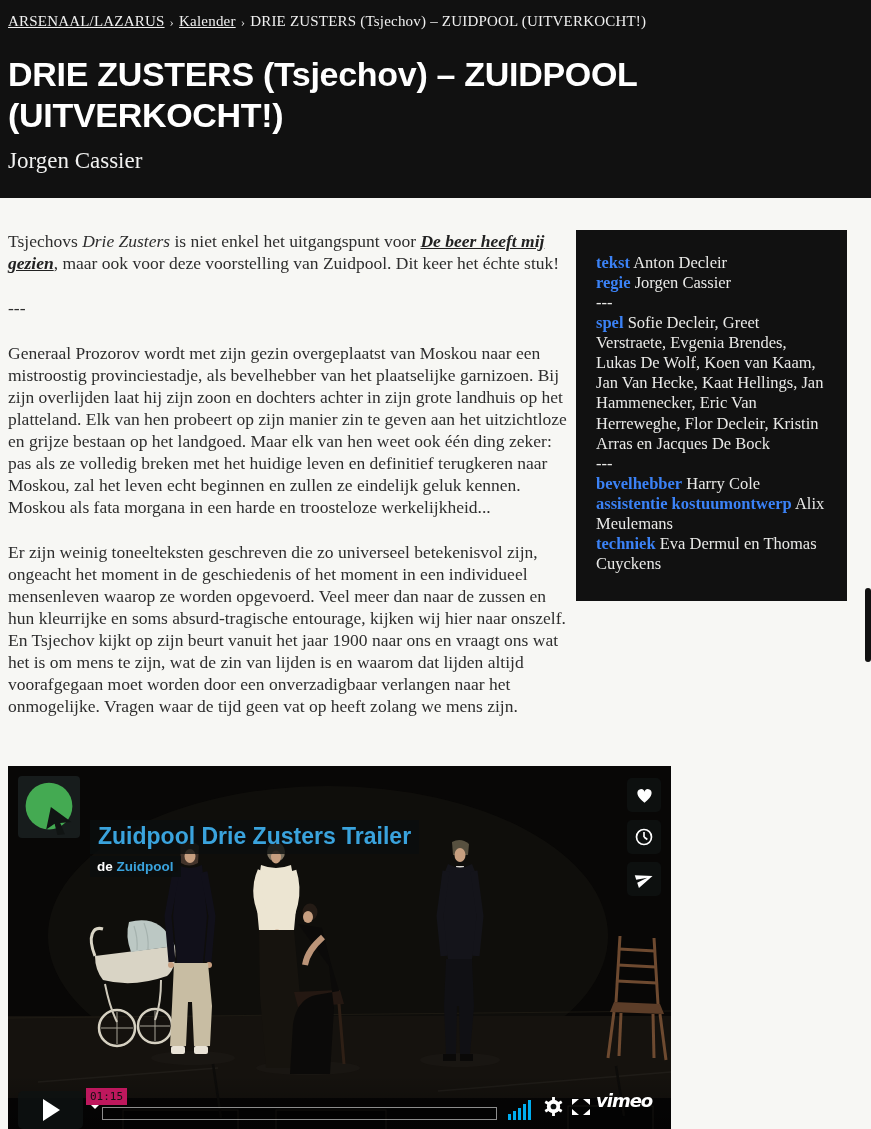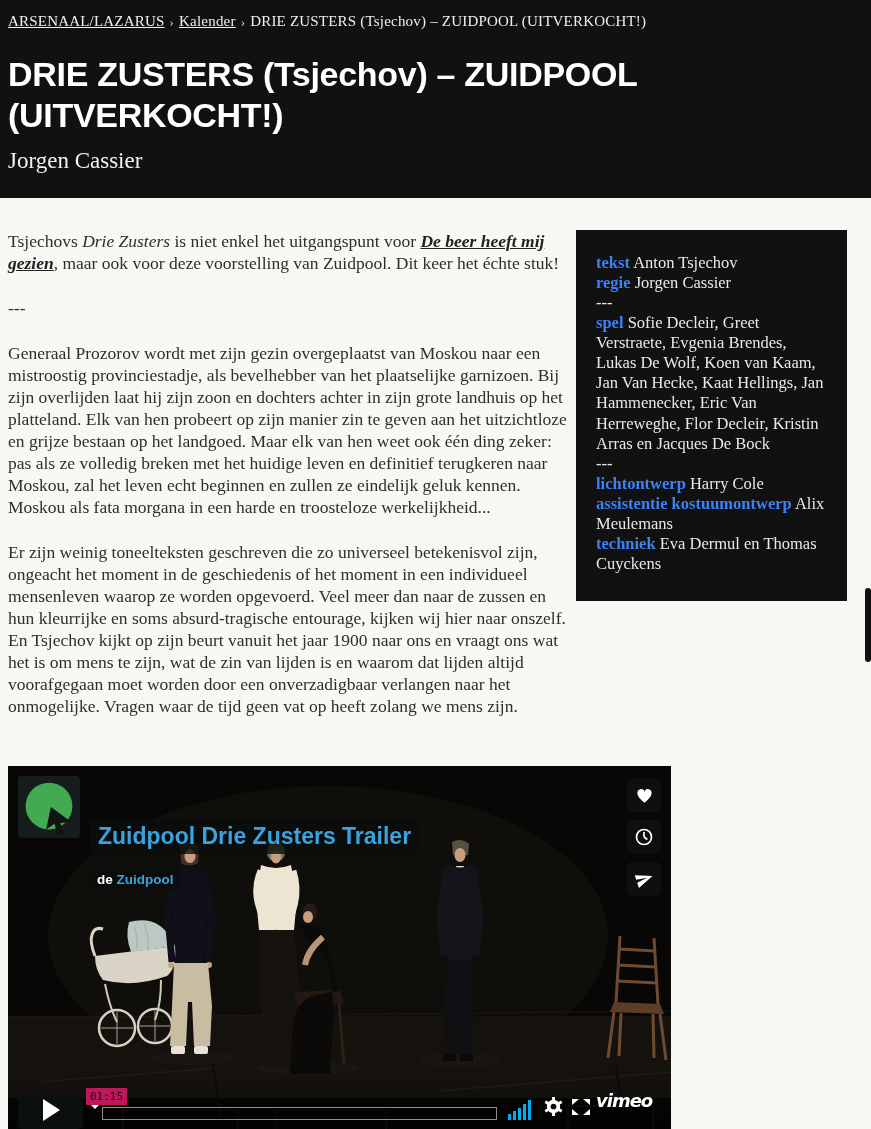--- a/index.html
+++ b/index.html
@@ -101,21 +101,21 @@
     font-family:"Liberation Sans", sans-serif;
     font-weight:bold;font-size:23px;line-height:1.1;
     padding:4px 8px;cursor:pointer;margin-top:44px;
   }
   .vp-byline{
     display:inline-block;
     background:rgba(10,14,14,.8);
     font-family:"Liberation Sans", sans-serif;
     font-weight:bold;font-size:13.5px;
     color:#fff;
-    padding:3px 7px;margin-top:15px;
+    padding:3px 7px;margin-top:2px;
   }
   .vp-byline a{color:var(--video-title-blue);text-decoration:none;cursor:pointer;}
   .vp-actions{
     position:absolute;top:12px;right:10px;
     display:flex;flex-direction:column;gap:8px;
   }
   .vp-action{
     width:34px;height:34px;border:none;border-radius:5px;
     background:rgba(14,18,18,.85);
     display:flex;align-items:center;justify-content:center;
@@ -184,26 +184,26 @@
 
 <div class="main-row">
   <article class="content">
     <p><span>Tsjechovs </span><em>Drie Zusters</em><span> is niet enkel het uitgangspunt voor </span><a class="book-link">De beer heeft mij gezien</a><span>, maar ook voor deze voorstelling van Zuidpool. Dit keer het échte stuk!</span></p>
     <p class="divider">---</p>
     <p>Generaal Prozorov wordt met zijn gezin overgeplaatst van Moskou naar een mistroostig provinciestadje, als bevelhebber van het plaatselijke garnizoen. Bij zijn overlijden laat hij zijn zoon en dochters achter in zijn grote landhuis op het platteland. Elk van hen probeert op zijn manier zin te geven aan het uitzichtloze en grijze bestaan op het landgoed. Maar elk van hen weet ook één ding zeker: pas als ze volledig breken met het huidige leven en definitief terugkeren naar Moskou, zal het leven echt beginnen en zullen ze eindelijk geluk kennen. Moskou als fata morgana in een harde en troosteloze werkelijkheid...</p>
     <p>Er zijn weinig toneelteksten geschreven die zo universeel betekenisvol zijn, ongeacht het moment in de geschiedenis of het moment in een individueel mensenleven waarop ze worden opgevoerd. Veel meer dan naar de zussen en hun kleurrijke en soms absurd-tragische entourage, kijken wij hier naar onszelf. En Tsjechov kijkt op zijn beurt vanuit het jaar 1900 naar ons en vraagt ons wat het is om mens te zijn, wat de zin van lijden is en waarom dat lijden altijd voorafgegaan moet worden door een onverzadigbaar verlangen naar het onmogelijke. Vragen waar de tijd geen vat op heeft zolang we mens zijn.</p>
   </article>
 
   <aside class="sidebar">
-    <p class="credit"><strong>tekst</strong> <span>Anton Tsjechov</span></p>
+    <p class="credit"><strong>tekst</strong> <span>Anton Decleir</span></p>
     <p class="credit"><strong>regie</strong> <span>Jorgen Cassier</span></p>
     <p class="credit">---</p>
     <p class="credit"><strong>spel</strong> <span>Sofie Decleir, Greet Verstraete, Evgenia Brendes, Lukas De Wolf, Koen van Kaam, Jan Van Hecke, Kaat Hellings, Jan Hammenecker, Eric Van Herreweghe, Flor Decleir, Kristin Arras en Jacques De Bock</span></p>
     <p class="credit">---</p>
-    <p class="credit"><strong>lichtontwerp</strong> <span>Harry Cole</span></p>
+    <p class="credit"><strong>bevelhebber</strong> <span>Harry Cole</span></p>
     <p class="credit"><strong>assistentie kostuumontwerp</strong> <span>Alix Meulemans</span></p>
     <p class="credit"><strong>techniek</strong> <span>Eva Dermul en Thomas Cuyckens</span></p>
   </aside>
 </div>
 
 <div class="video">
 
   <svg class="stage-svg" viewBox="0 0 663 373" xmlns="http://www.w3.org/2000/svg" aria-hidden="true">
     <rect width="663" height="373" fill="#080706"></rect>
     <ellipse cx="320" cy="170" rx="280" ry="150" fill="#110f0c" opacity="0.9"></ellipse>

